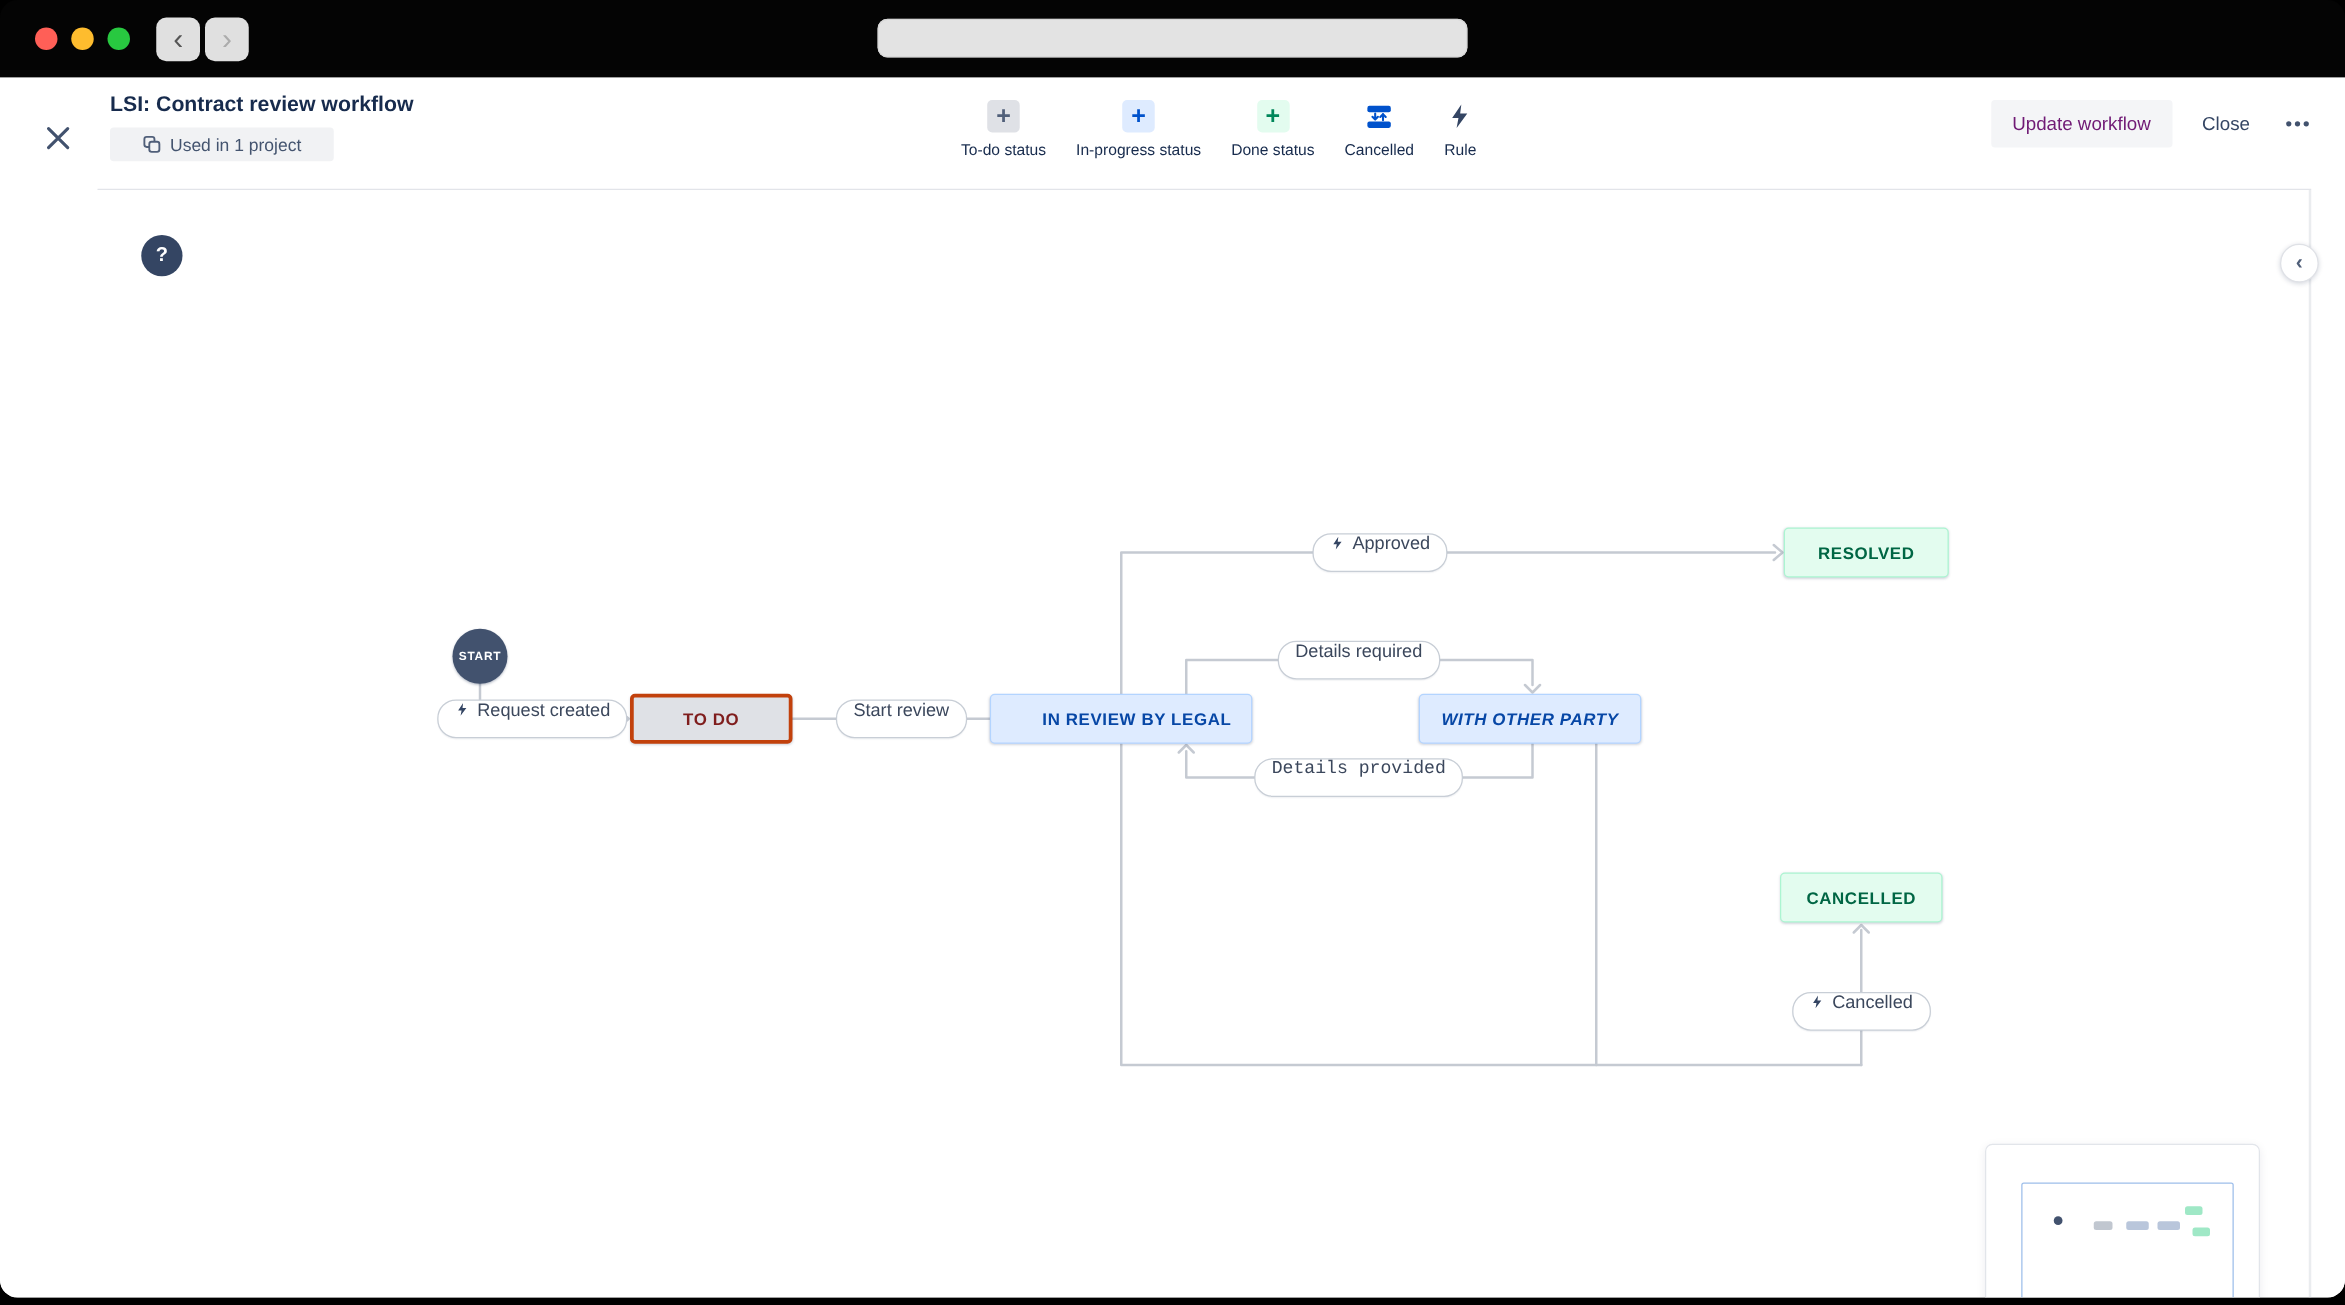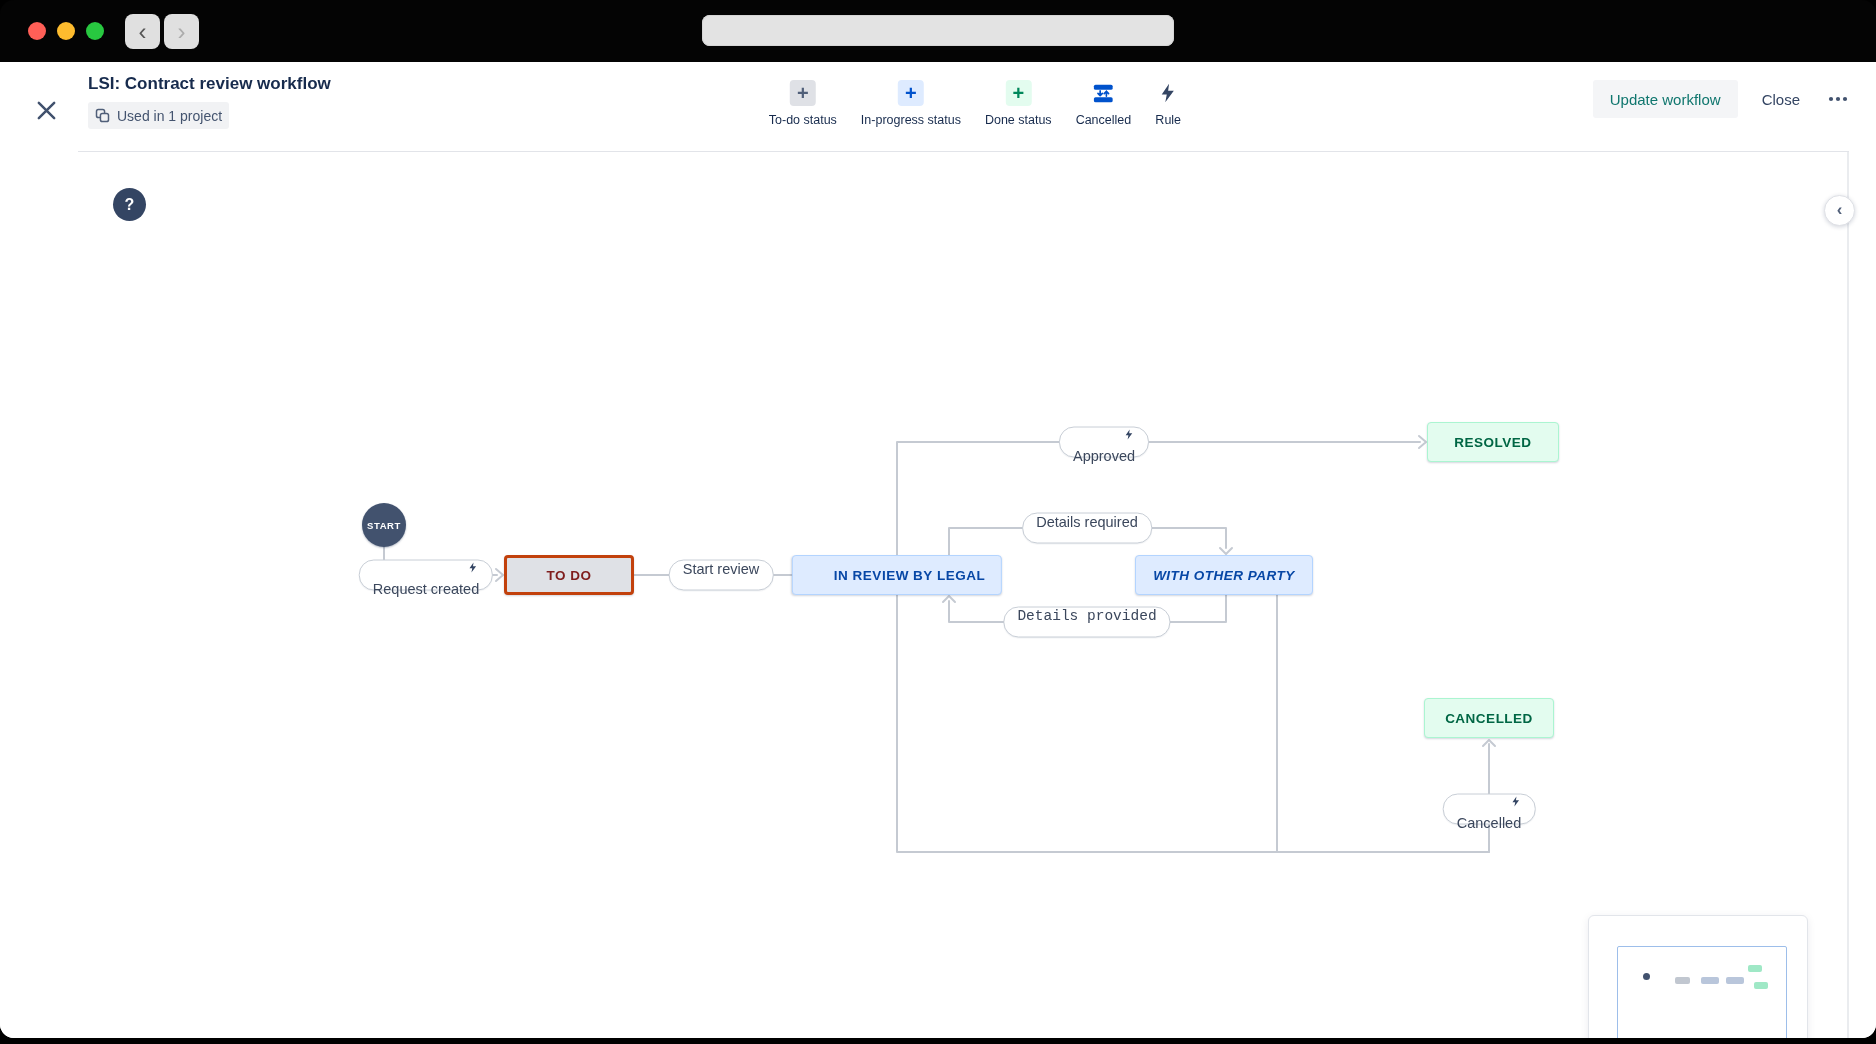--- a/index.html
+++ b/index.html
@@ -21,37 +21,37 @@
   
   .app{position:absolute;top:62px;left:0;right:0;bottom:6px;background:#fff;border-radius:0 0 14px 14px;overflow:hidden;}
 
   
   .header{position:absolute;top:0;left:0;right:0;height:74px;background:#fff;}
   .hdr-divider{position:absolute;top:89px;left:78px;right:27px;height:2px;background:#E2E4E9;}
   .xbtn{position:absolute;left:31px;top:33px;width:30px;height:30px;border:none;background:transparent;
     display:flex;align-items:center;justify-content:center;cursor:pointer;padding:0;}
   .title-block{position:absolute;left:88px;top:11px;}
   .wf-title{font-size:17px;font-weight:bold;color:#172B4D;line-height:22px;}
-  .badge{margin-top:7px;display:inline-flex;align-items:center;gap:7px;height:27px;padding:0 7px;
+  .badge{margin-top:7px;display:inline-flex;align-items:center;gap:7px;height:27px;padding:0 26px;
     background:#F1F2F4;border-radius:3px;font-size:14px;font-weight:500;color:#44546F;}
 
   .toolbar{position:absolute;left:calc(50% + 37px);top:18px;transform:translateX(-50%);
     display:flex;align-items:flex-start;gap:24px;}
   .tool{display:flex;flex-direction:column;align-items:center;gap:7px;background:none;border:none;
     padding:0;cursor:pointer;font-family:inherit;}
   .tool-ico{width:26px;height:26px;border-radius:4px;display:flex;align-items:center;justify-content:center;
     font-size:20px;font-weight:bold;line-height:1;}
   .tool-ico.todo{background:#DFE1E6;color:#505F79;}
   .tool-ico.inprog{background:#DEEBFF;color:#0052CC;}
   .tool-ico.done{background:#E3FCEF;color:#00875A;}
   .tool-ico.plain{background:transparent;}
   .tool-label{font-size:12.5px;color:#172B4D;white-space:nowrap;}
 
   .actions{position:absolute;right:24px;top:50%;transform:translateY(-50%);display:flex;align-items:center;gap:22px;}
-  .btn-update{height:38px;padding:0 17px;border:none;border-radius:3px;background:#F4F5F7;color:#0f766e;
+  .btn-update{height:38px;padding:0 17px;border:none;border-radius:3px;background:#F4F5F7;color:#701a75;
     font-size:15px;font-weight:500;font-family:inherit;cursor:default;}
   .btn-close{border:none;background:none;color:#344563;font-size:15px;font-weight:500;font-family:inherit;cursor:pointer;padding:4px 2px;}
   .btn-more{border:none;background:none;cursor:pointer;padding:2px;display:flex;align-items:center;}
 
   
   .canvas{position:absolute;top:90px;left:0;right:0;bottom:0;background:#fff;overflow:hidden;}
   .vline{position:absolute;top:0;bottom:0;left:1847px;width:2px;background:#EAECEF;}
   .helpbtn{position:absolute;left:113px;top:36px;width:33px;height:33px;border-radius:50%;background:#344563;
     border:none;color:#fff;font-size:16px;font-weight:bold;display:flex;align-items:center;justify-content:center;
     cursor:pointer;font-family:inherit;}
@@ -66,23 +66,23 @@
     border-radius:50%;background:#42526E;color:#fff;display:flex;align-items:center;justify-content:center;
     font-size:9.5px;font-weight:bold;letter-spacing:.6px;z-index:3;cursor:pointer;box-shadow:0 1px 2px rgba(9,30,66,.3);}
 
   .status{position:absolute;transform:translate(-50%,-50%);height:40px;display:inline-flex;align-items:center;
     justify-content:center;padding:0 16px;border-radius:4px;font-weight:bold;font-size:13.5px;letter-spacing:.5px;
     white-space:nowrap;z-index:3;cursor:pointer;box-shadow:0 1px 2px rgba(9,30,66,.18);box-sizing:border-box;}
   .status.todo{background:#DFE1E6;color:#7f1d1d;border:3px solid #c2410c;}
   .status.inprogress{background:#DEEBFF;color:#0747A6;border:1px solid #B3D4FF;}
   .status.done{background:#E3FCEF;color:#006644;border:1px solid #ABF5D1;}
 
-  .pill{position:absolute;transform:translate(-50%,-50%);height:29px;display:inline-flex;align-items:flex-end;gap:6px;
+  .pill{position:absolute;transform:translate(-50%,-50%);height:29px;display:inline-flex;align-items:flex-start;gap:6px;
     padding:0 13px;background:#fff;border:1.5px solid #C8CED6;border-radius:15px;font-size:14.5px;color:#3B475C;
-    white-space:nowrap;z-index:4;cursor:pointer;box-shadow:0 1px 1px rgba(9,30,66,.06);flex-direction:column;}
+    white-space:nowrap;z-index:4;cursor:pointer;box-shadow:0 1px 1px rgba(9,30,66,.06);}
   .pill .bolt{display:flex;}
 
   
   .minimap{position:absolute;left:1588px;top:763px;width:218px;height:160px;background:#fff;
     border:1px solid #E2E5EA;border-radius:6px;box-shadow:0 2px 8px rgba(9,30,66,.08);z-index:5;cursor:pointer;}
   .mm-viewport{position:absolute;left:28px;top:30px;width:168px;height:140px;border:1.5px solid #9DBEEA;border-radius:2px;}
   .mm-shape{position:absolute;border-radius:2px;}
 </style>
 </head>
 <body>

